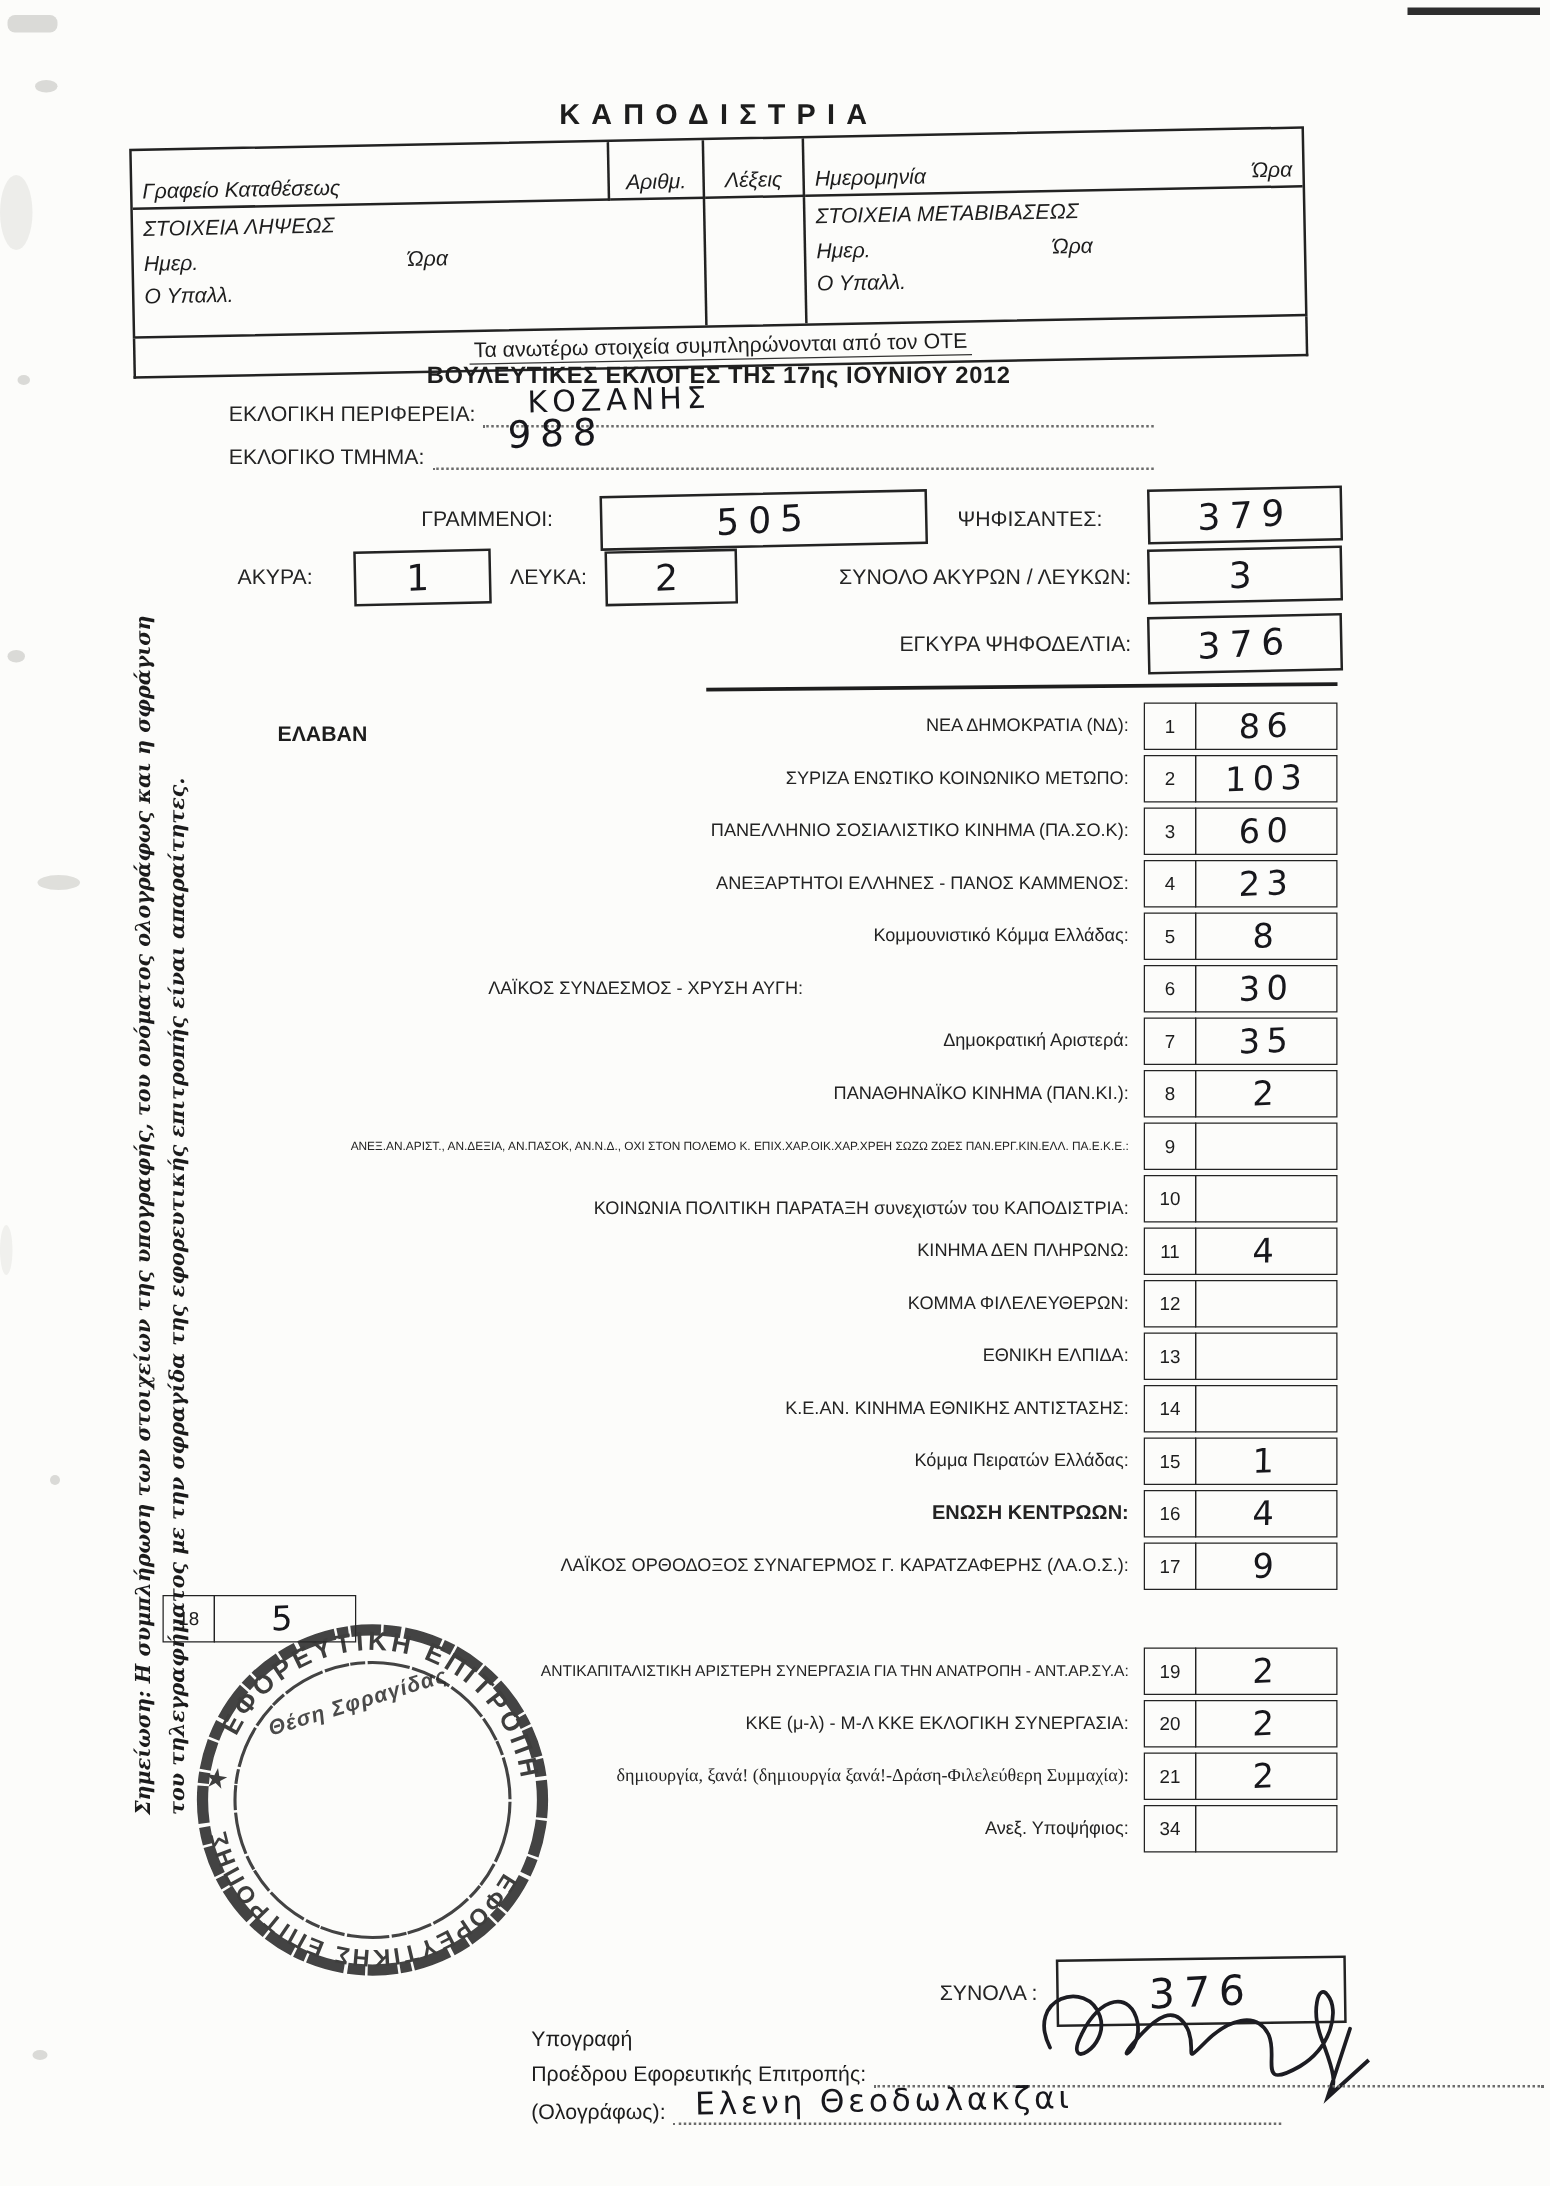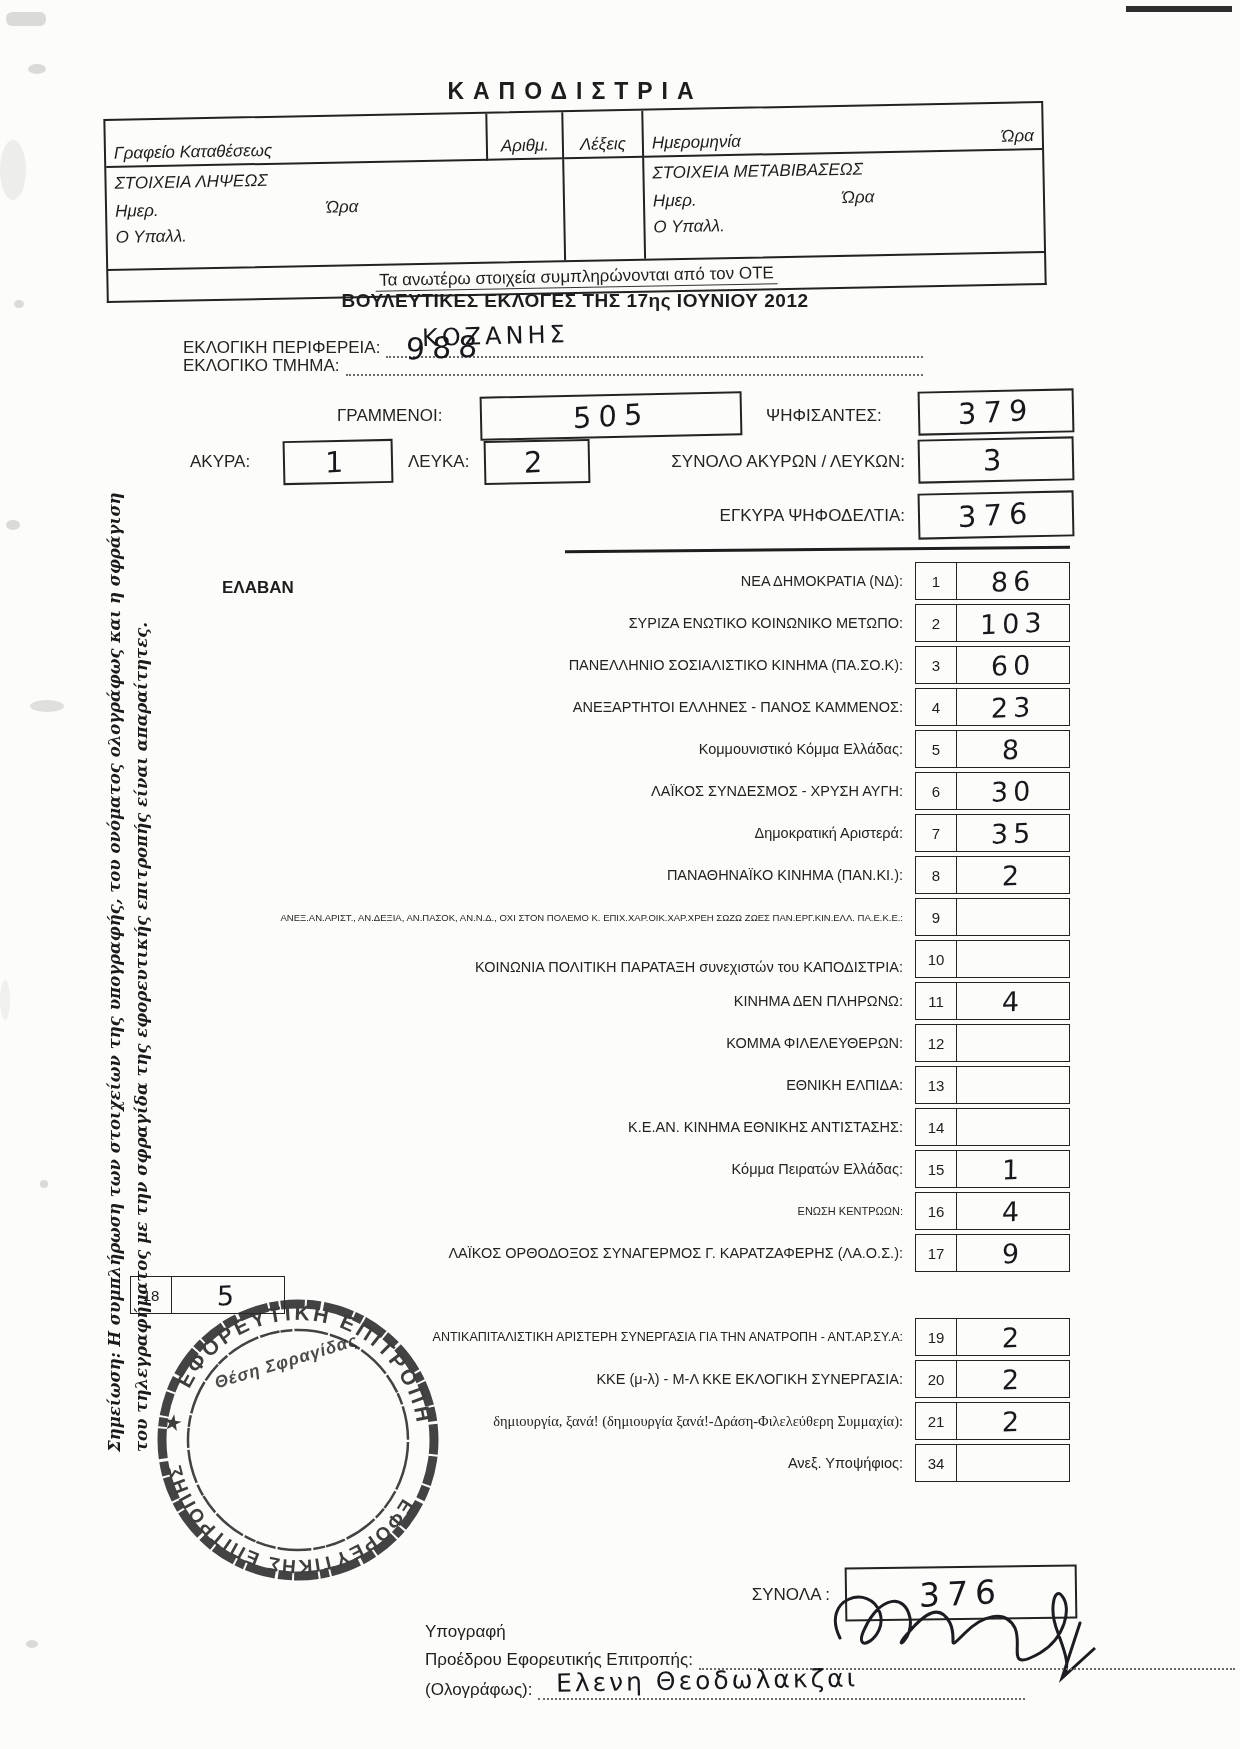--- a/index.html
+++ b/index.html
@@ -105,21 +105,21 @@
         <div style="margin-top:6px;">Ο Υπαλλ.</div>
       </div>
     </div>
     <div class="ote-strip">
       <span>Τα ανωτέρω στοιχεία συμπληρώνονται από τον ΟΤΕ</span>
     </div>
   </div>
 
   <div class="abs heading">ΒΟΥΛΕΥΤΙΚΕΣ ΕΚΛΟΓΕΣ ΤΗΣ 17ης ΙΟΥΝΙΟΥ 2012</div>
 
-  <div class="abs fieldline" style="left:183px; top:334px; width:740px;">
+  <div class="abs fieldline" style="left:183px; top:318px; width:740px;">
     <span class="lbl" style="font-size:17px;">ΕΚΛΟΓΙΚΗ ΠΕΡΙΦΕΡΕΙΑ:</span>
     <span class="dotfill">
       <span class="hw hw-caps abs" style="left:36px; top:-12px;">ΚΟΖΑΝΗΣ</span>
     </span>
   </div>
 
   <div class="abs fieldline" style="left:183px; top:352px; width:740px;">
     <span class="lbl" style="font-size:17px;">ΕΚΛΟΓΙΚΟ ΤΜΗΜΑ:</span>
     <span class="dotfill">
       <span class="hw hw-num abs" style="left:60px; top:-22px; font-size:30px;">988</span>
@@ -202,21 +202,21 @@
       <span class="plabel" style="font-size: 14.5px;">Κομμουνιστικό Κόμμα Ελλάδας:</span>
       <span class="pnum">
           <span>5</span>
         </span>
       <span class="pval">
           <span class="hw hw-num">8</span>
         </span>
     </div>
 
     <div class="prow">
-      <span class="plabel" style="font-size: 14.5px;">ΛΑΪΚΟΣ ΣΥΝΔΕΣΜΟΣ - ΧΡΥΣΗ ΑΥΓΗ:</span>
+      <span class="plabel" style="font-size: 14.5px; text-align: center;">ΛΑΪΚΟΣ ΣΥΝΔΕΣΜΟΣ - ΧΡΥΣΗ ΑΥΓΗ:</span>
       <span class="pnum">
           <span>6</span>
         </span>
       <span class="pval">
           <span class="hw hw-num">30</span>
         </span>
     </div>
 
     <div class="prow">
       <span class="plabel" style="font-size: 14.5px;">Δημοκρατική Αριστερά:</span>
@@ -302,21 +302,21 @@
       <span class="plabel" style="font-size: 14.5px;">Κόμμα Πειρατών Ελλάδας:</span>
       <span class="pnum">
           <span>15</span>
         </span>
       <span class="pval">
           <span class="hw hw-num">1</span>
         </span>
     </div>
 
     <div class="prow">
-      <span class="plabel" style="font-size: 11px;">ΕΝΩΣΗ ΚΕΝΤΡΩΩΝ:</span>
+      <span class="plabel" style="font-size: 16px; font-weight: bold;">ΕΝΩΣΗ ΚΕΝΤΡΩΩΝ:</span>
       <span class="pnum">
           <span>16</span>
         </span>
       <span class="pval">
           <span class="hw hw-num">4</span>
         </span>
     </div>
 
     <div class="prow">
       <span class="plabel" style="font-size: 14.5px;">ΛΑΪΚΟΣ ΟΡΘΟΔΟΞΟΣ ΣΥΝΑΓΕΡΜΟΣ Γ. ΚΑΡΑΤΖΑΦΕΡΗΣ (ΛΑ.Ο.Σ.):</span>

